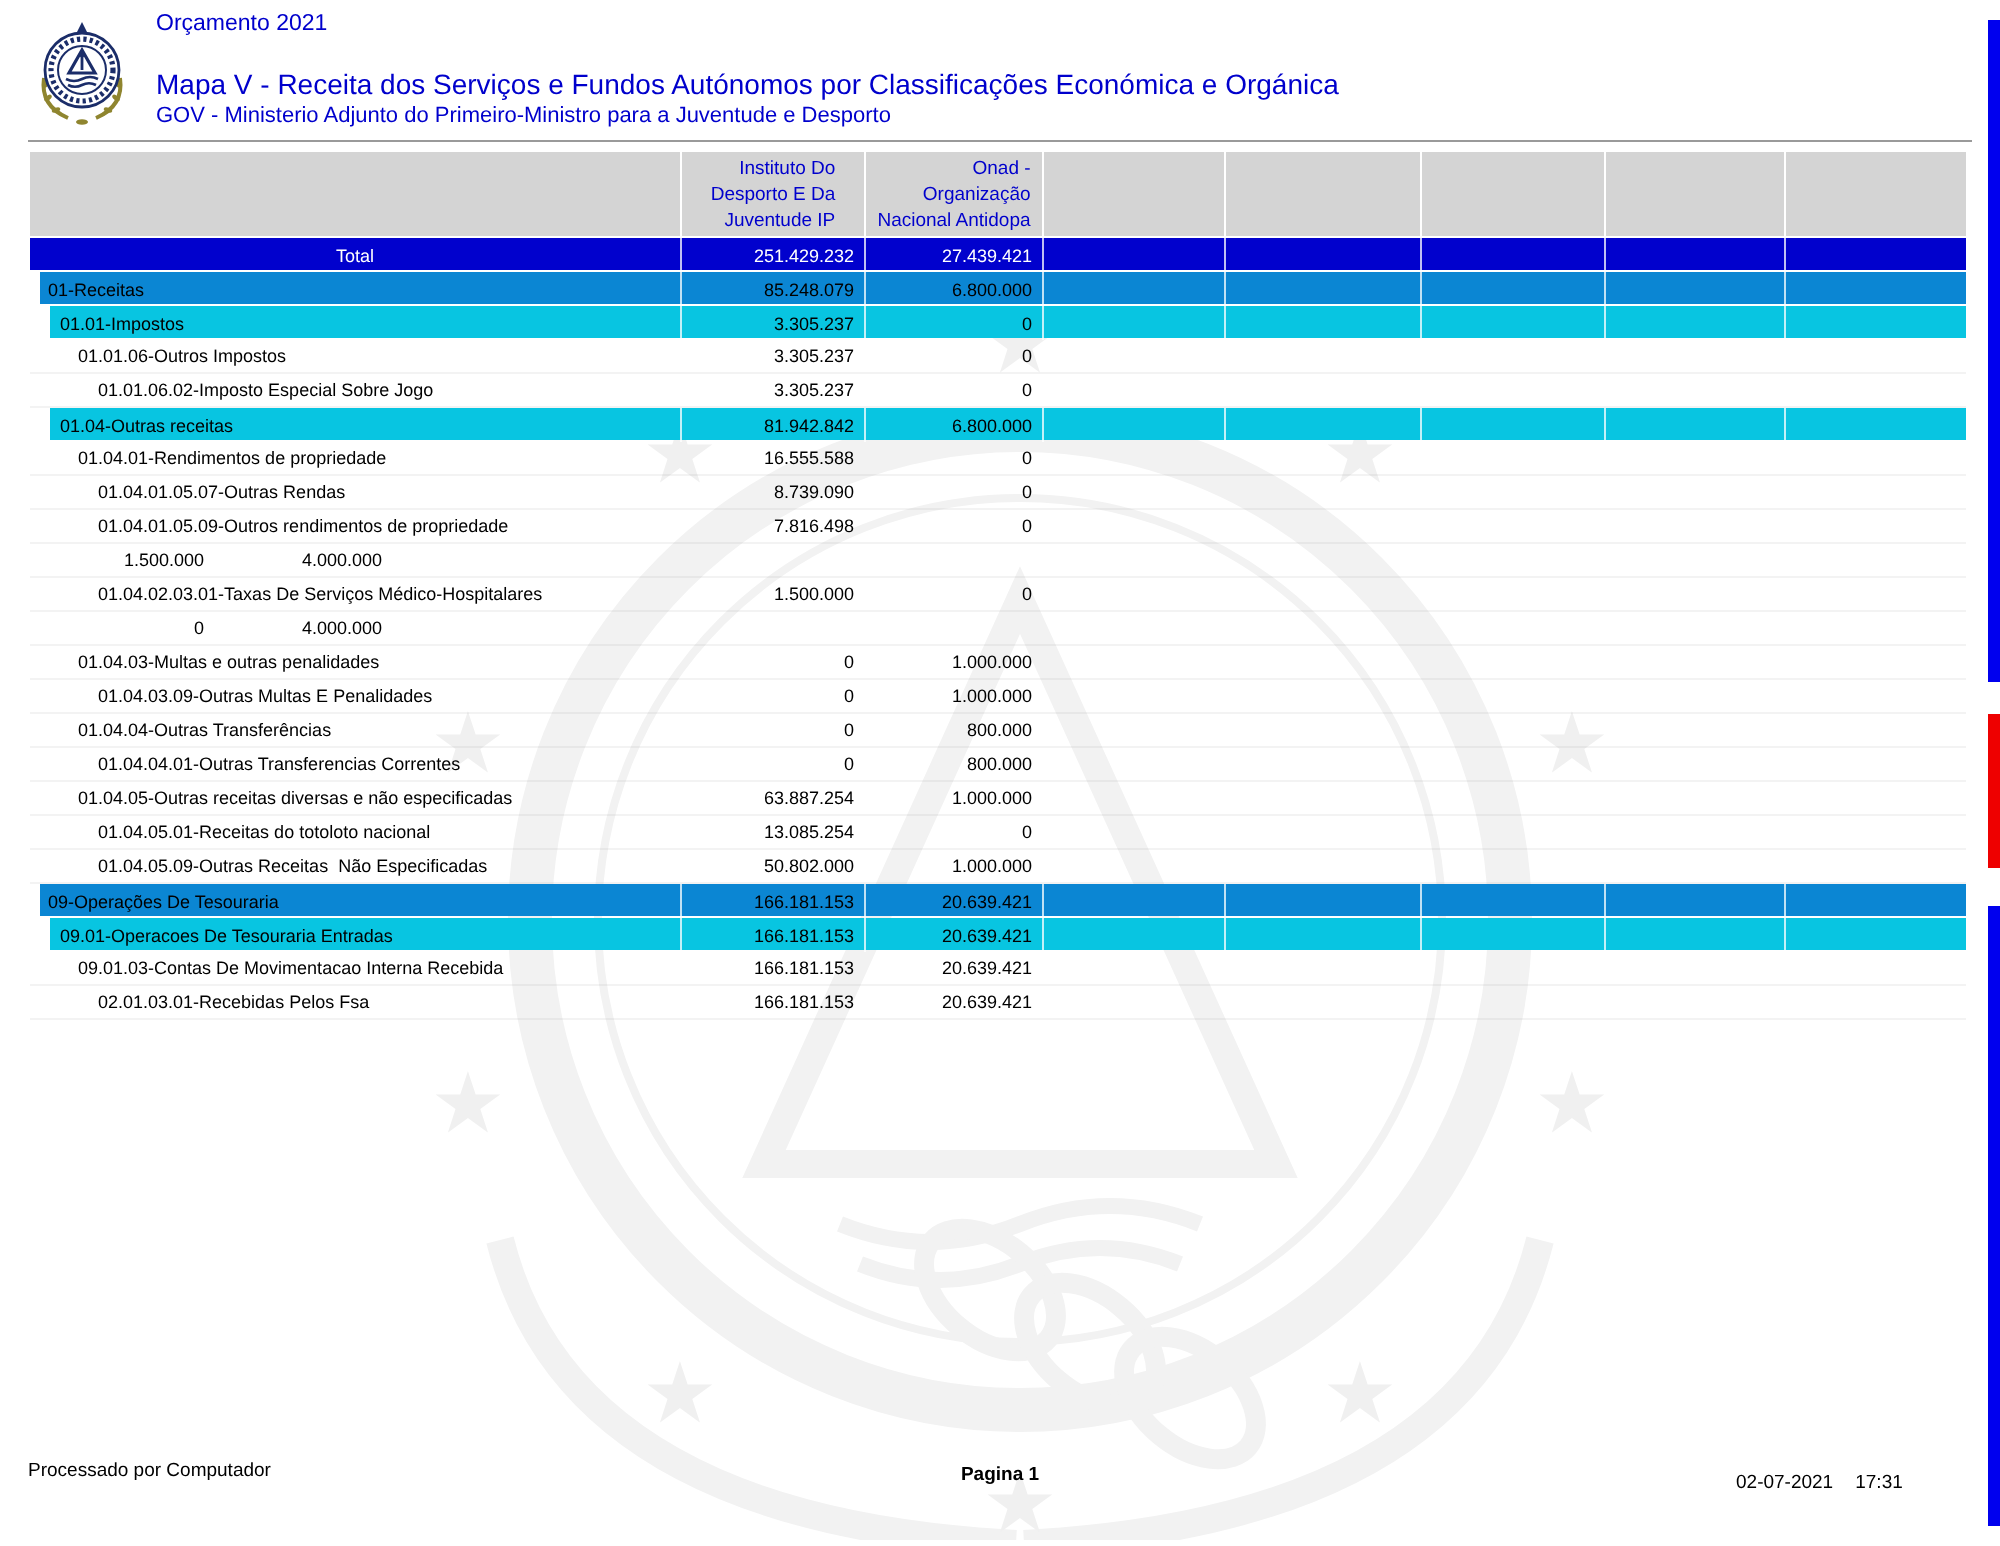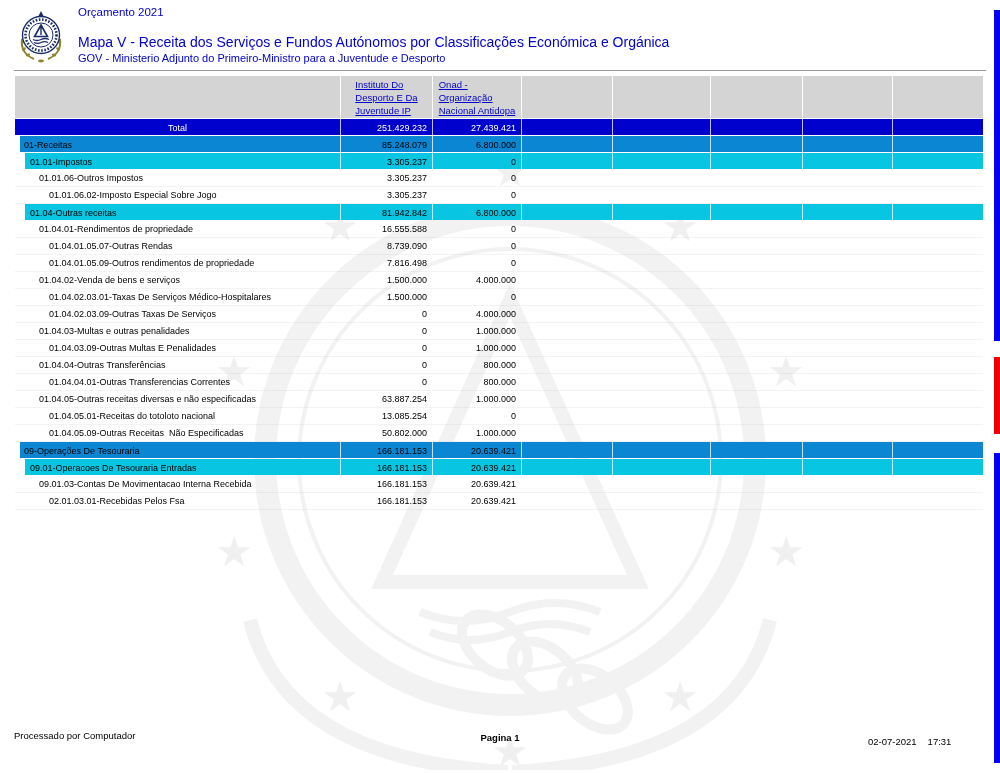--- a/index.html
+++ b/index.html
@@ -12,22 +12,22 @@
   
   .logo { position:absolute; left:14px; top:9px; z-index:2; }
   .h-orc   { position:absolute; left:78px; top:6px;  font-size:11.5px; color:#0000cc; z-index:2; }
   .h-title { position:absolute; left:78px; top:34px;  font-size:14px;   color:#0000cc; z-index:2; }
   .h-sub   { position:absolute; left:78px; top:52px;  font-size:11px;   color:#0000cc; z-index:2; }
   .h-rule  { position:absolute; left:14px; top:70px; width:972px; height:1px; background:#9a9a9a; z-index:2; }
   
   .tbl { position:absolute; left:15px; top:76px; width:968px; z-index:1; }
   .ghead { display:flex; height:42px; background:#d4d4d4; }
   .ghead .gc { box-sizing:border-box; height:100%; display:flex; align-items:center;
-               justify-content:center; text-align:left; white-space:pre-line;
-               font-size:9.5px; line-height:13px; color:#0000cc;text-decoration:underline; }
+               justify-content:center; text-align:right; white-space:pre-line;
+               font-size:9.5px; line-height:13px; color:#0000cc; }
   .ghead .gc + .gc { border-left:1px solid #ffffff; }
   .gap { height:1px; }
   .trow { position:relative; height:17px; display:flex; font-size:9px; }
   .trow .band { position:absolute; top:0; bottom:1px; right:0; z-index:0; }
   .trow.total .band { left:0;    background:#0101cd; }
   .trow.l1    .band { left:5px;  background:#0b86d3; }
   .trow.l2    .band { left:10px; background:#08c5e1; }
   .trow .c { position:relative; z-index:1; box-sizing:border-box; height:100%;
              display:flex; align-items:center; }
   .c.designation { white-space:pre; }
@@ -223,41 +223,39 @@
           <div class="c designation w0">01.04.01.05.09-Outros rendimentos de propriedade</div>
           <div class="c num w1">7.816.498</div>
           <div class="c num w2">0</div>
           <div class="c empty w3"></div>
           <div class="c empty w4"></div>
           <div class="c empty w5"></div>
           <div class="c empty w6"></div>
           <div class="c empty w7"></div>
         </div>
         <div class="trow l3">
-          <div class="c designation w0">01.04.02-Venda de bens e serviços</div>
           <div class="c num w1">1.500.000</div>
           <div class="c num w2">4.000.000</div>
           <div class="c empty w3"></div>
           <div class="c empty w4"></div>
           <div class="c empty w5"></div>
           <div class="c empty w6"></div>
           <div class="c empty w7"></div>
         </div>
         <div class="trow l4">
           <div class="c designation w0">01.04.02.03.01-Taxas De Serviços Médico-Hospitalares</div>
           <div class="c num w1">1.500.000</div>
           <div class="c num w2">0</div>
           <div class="c empty w3"></div>
           <div class="c empty w4"></div>
           <div class="c empty w5"></div>
           <div class="c empty w6"></div>
           <div class="c empty w7"></div>
         </div>
         <div class="trow l4">
-          <div class="c designation w0">01.04.02.03.09-Outras Taxas De Serviços</div>
           <div class="c num w1">0</div>
           <div class="c num w2">4.000.000</div>
           <div class="c empty w3"></div>
           <div class="c empty w4"></div>
           <div class="c empty w5"></div>
           <div class="c empty w6"></div>
           <div class="c empty w7"></div>
         </div>
         <div class="trow l3">
           <div class="c designation w0">01.04.03-Multas e outras penalidades</div>

